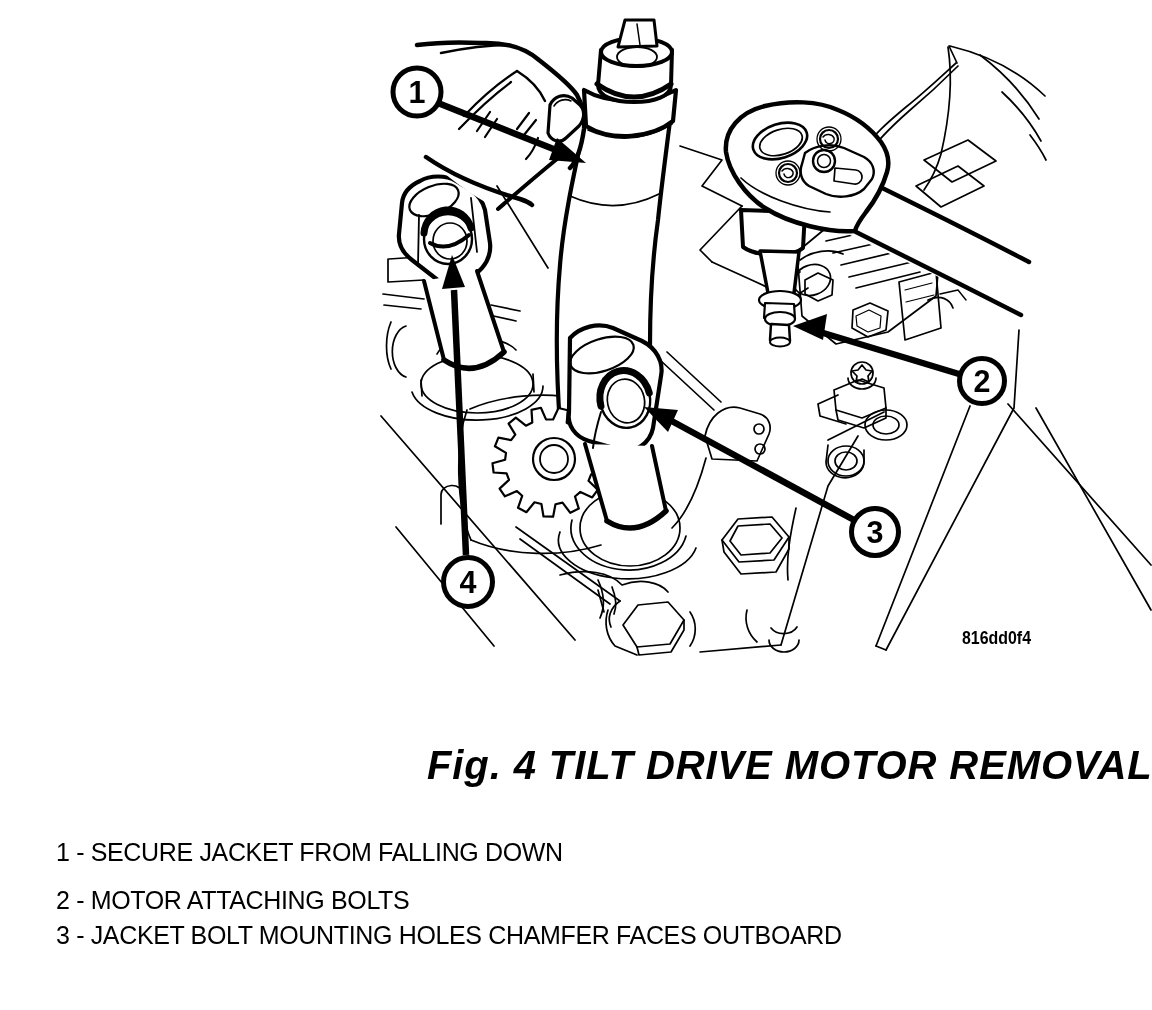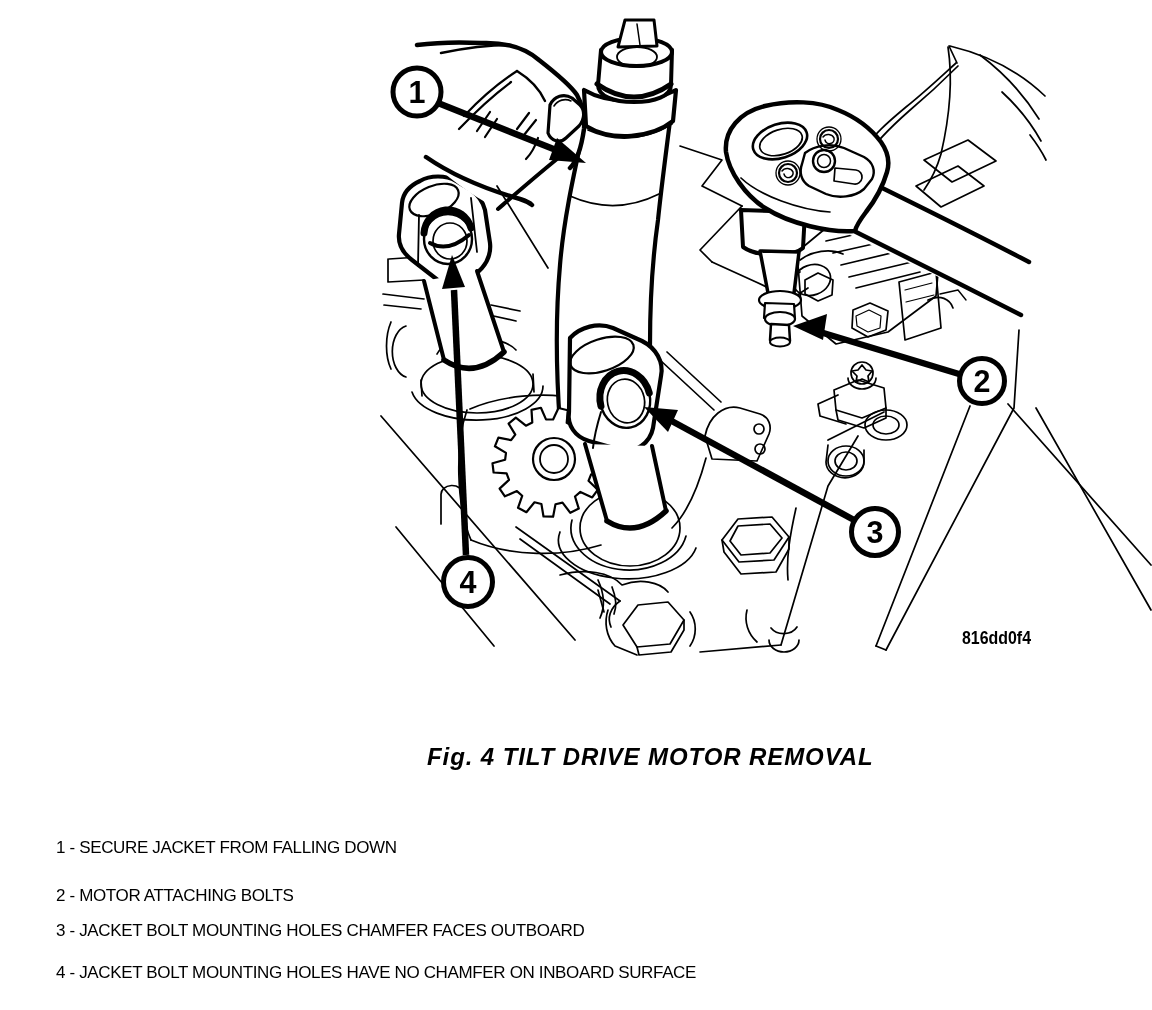--- a/index.html
+++ b/index.html
@@ -1,20 +1,20 @@
 <!DOCTYPE html>
 <html><head>
 <meta charset="utf-8">
 <style>
   html,body{margin:0;padding:0;background:#ffffff;}
   #page{position:relative;width:1152px;height:1010px;background:#fff;overflow:hidden;
         font-family:"Liberation Sans", sans-serif;}
-  #caption{position:absolute;left:427px;top:743px;font-size:24px;font-weight:bold;
+  #caption{position:absolute;left:427px;top:743px;font-size:40px;font-weight:bold;
            font-style:italic;color:#000;white-space:nowrap;letter-spacing:0.9px;}
-  .leg{position:absolute;left:56px;font-size:17px;color:#000;white-space:nowrap;letter-spacing:-0.35px;}
+  .leg{position:absolute;left:56px;font-size:25px;color:#000;white-space:nowrap;letter-spacing:-0.35px;}
 </style>
 </head>
 <body>
 <div id="page">
 <svg width="1152" height="710" viewBox="0 0 1152 710" style="position:absolute;left:0;top:0;">
 
 <g fill="none" stroke="#000" stroke-width="1.7" stroke-linecap="round" stroke-linejoin="round">
 
   <path d="M950,46 Q1008,60 1045,96"></path>
   <path d="M980,55 Q1016,82 1039,119"></path>
@@ -227,14 +227,13 @@
   <text x="982" y="391.5" fill="#000">2</text>
   <text x="875" y="542.5" fill="#000">3</text>
   <text x="468" y="592.5" fill="#000">4</text>
   <text x="962" y="644" fill="#000" font-size="18.5" textLength="69" lengthAdjust="spacingAndGlyphs" text-anchor="start">816dd0f4</text>
 </g>
 </svg>
 <div id="caption">Fig. 4 TILT DRIVE MOTOR REMOVAL</div>
 <div class="leg" style="top:838px;">1 - SECURE JACKET FROM FALLING DOWN</div>
 <div class="leg" style="top:880px;margin-top:6px;">2 - MOTOR ATTACHING BOLTS</div>
 <div class="leg" style="top:921px;">3 - JACKET BOLT MOUNTING HOLES CHAMFER FACES OUTBOARD</div>
-<div class="leg" style="top:963px;">4 - JACKET BOLT MOUNTING HOLES HAVE NO CHAMFER ON INBOARD SURFACE</div>
 </div>
 
 </body></html>

